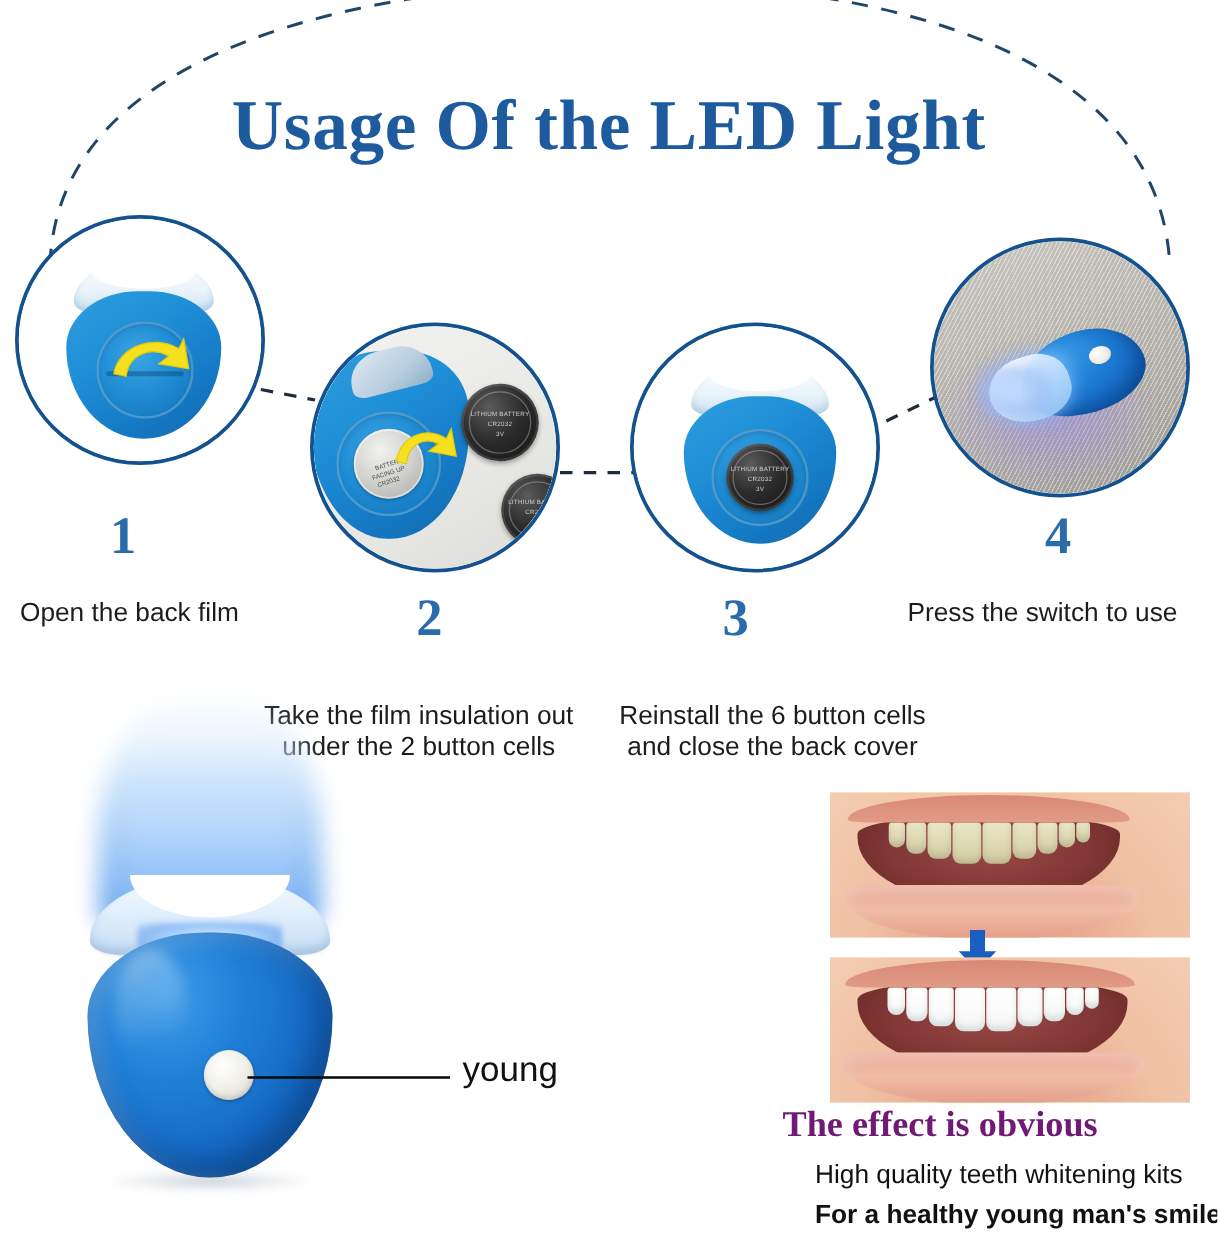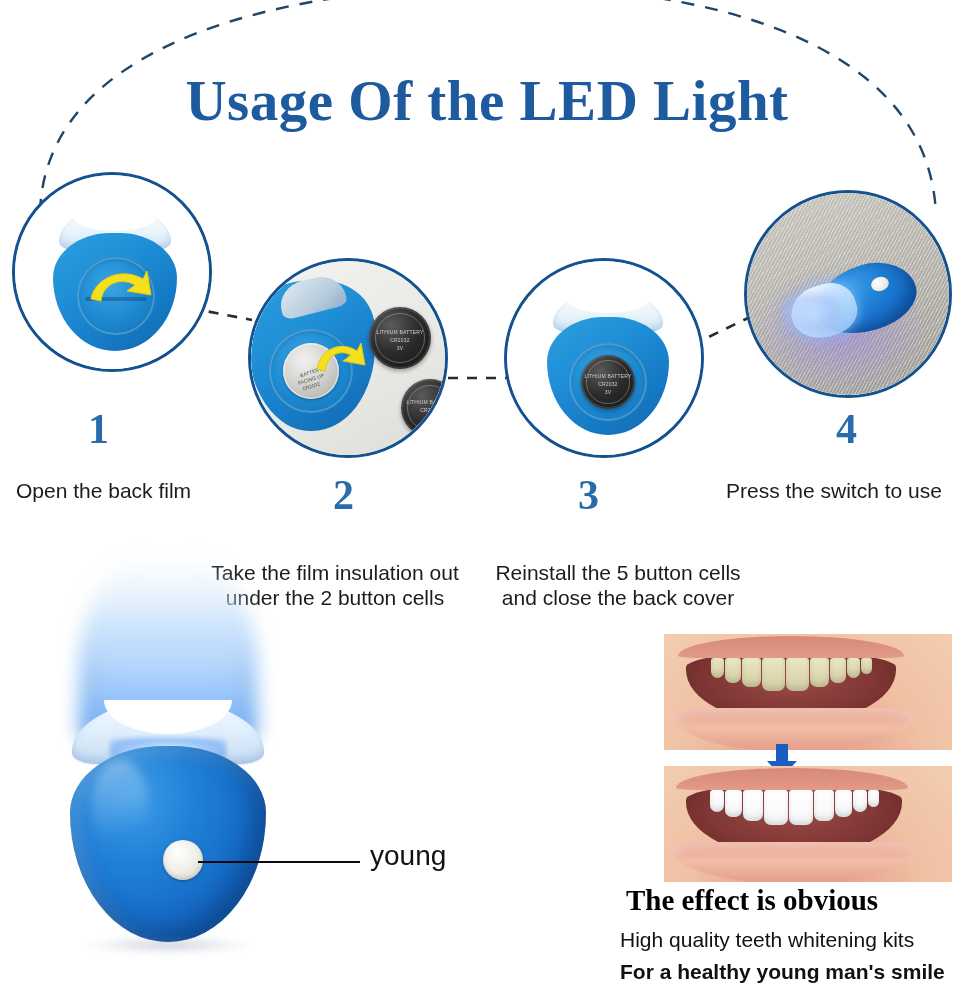--- a/index.html
+++ b/index.html
@@ -302,26 +302,26 @@
   #ba-arrow { position: absolute; }
 
   
   #effect-title {
     position: absolute;
     left: 626px;
     top: 884px;
     font-family: "Liberation Serif", serif;
     font-weight: bold;
     font-size: 29px;
-    color: #000000;
+    color: #701a75;
     white-space: nowrap;
   }
   .effect-line {
     position: absolute;
-    left: 620px;
+    left: 652px;
     font-size: 21px;
     color: #111111;
     white-space: nowrap;
     font-family: "Liberation Sans", sans-serif;
   }
 </style>
 </head>
 <body>
 
 <div id="page">
@@ -421,21 +421,21 @@
 
   <div class="step-num" style="left:88px; top:408px;">1</div>
   <div class="step-num" style="left:333px; top:474px;">2</div>
   <div class="step-num" style="left:578px; top:474px;">3</div>
   <div class="step-num" style="left:836px; top:408px;">4</div>
 
   <div class="caption" style="left:16px; top:478px; width:260px;">Open the back film</div>
 
   <div class="caption center" style="left:200px; top:560px; width:270px;">Take the film insulation out under the 2 button cells</div>
 
-  <div class="caption center" style="left:494px; top:560px; width:248px;">Reinstall the 5 button cells and close the back cover</div>
+  <div class="caption center" style="left:494px; top:560px; width:248px;">Reinstall the 6 button cells and close the back cover</div>
 
   <div class="caption" style="left:726px; top:478px; width:250px;">Press the switch to use</div>
 
   <div id="hero-beam"></div>
   <div id="hero-beam2"></div>
   <div id="hero-tray"></div>
   <div id="hero-tray-mouth"></div>
   <div id="hero-led-glow"></div>
   <div id="hero-body"></div>
   <div id="hero-body-sheen"></div>

